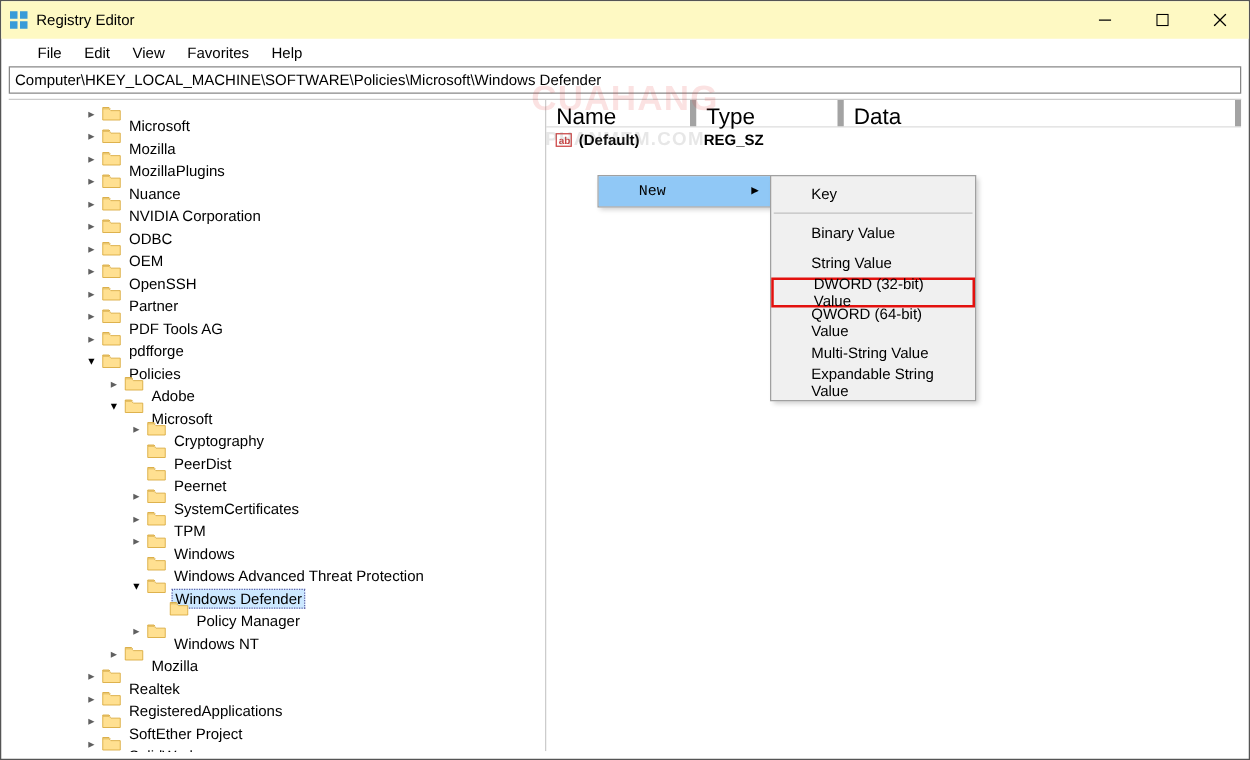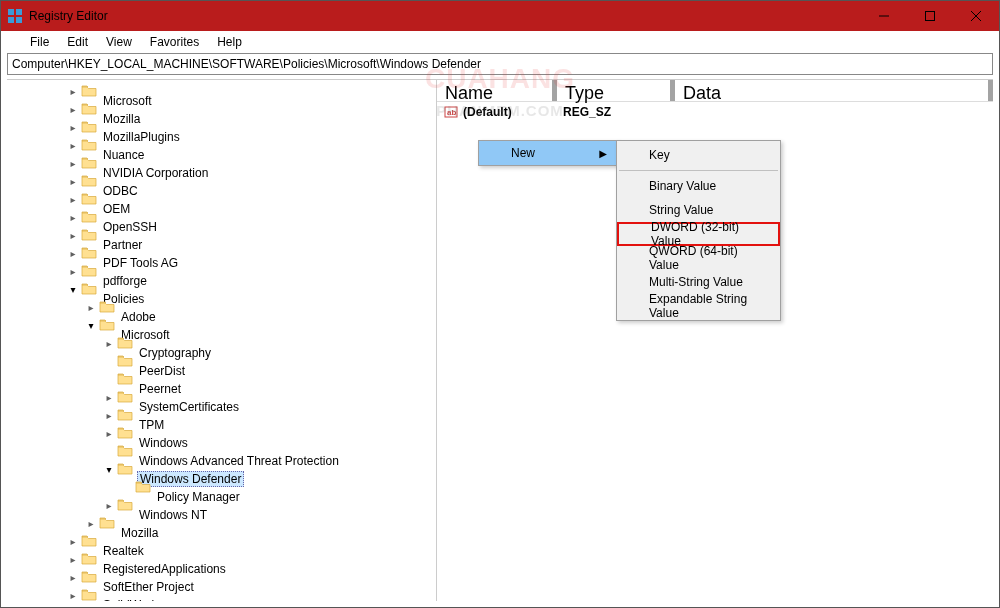--- a/index.html
+++ b/index.html
@@ -1,19 +1,19 @@
 <!DOCTYPE html>
 <html><head>
 <meta charset="utf-8">
 <style>
   * { box-sizing: border-box; margin: 0; padding: 0; }
   body { font-family: 'Segoe UI', Tahoma, sans-serif; font-size: 12px; background: #fff; color: #000; overflow: hidden; }
   .window { width: 1000px; height: 608px; border: 1px solid #555; display: flex; flex-direction: column; position: relative; }
   
-  .titlebar { height: 30px; display: flex; align-items: center; padding-left: 6px; background: #b91c1c; }
+  .titlebar { height: 30px; display: flex; align-items: center; padding-left: 6px; background: #fef9c3; }
   .app-icon { width: 16px; height: 16px; margin-right: 6px; display: inline-flex; align-items: center; justify-content: center; }
   .title-text { font-size: 12px; flex: 1; }
   .win-controls { display: flex; height: 100%; }
   .win-btn { width: 46px; height: 30px; display: flex; align-items: center; justify-content: center; font-size: 12px; }
   .win-btn svg { stroke: #000; }
   
   .menubar { height: 22px; display: flex; align-items: center; padding: 0 21px; gap: 2px; }
   .menu-item { padding: 2px 8px; }
   
   .addressbar { height: 22px; border: 1px solid #888; margin: 0 6px 4px 6px; display: flex; align-items: center; padding: 0 4px; font-size: 12px; }
@@ -33,21 +33,21 @@
   .list-header { height: 22px; display: flex; border-bottom: 1px solid #ddd; }
   .list-header .col { border-right: 5px solid #a3a3a3; padding: 3px 8px; font-size: 18px; }
   .list-row { height: 20px; display: flex; align-items: center; padding-left: 6px; }
   .list-row .val-icon { width:16px; height:16px; margin-right: 4px; display:inline-flex; align-items:center; justify-content:center; }
   .cell { font-size: 12px; font-weight: bold; }
   
   .ctx { position: absolute; background: #f0f0f0; border: 1px solid #a0a0a0; box-shadow: 2px 2px 4px rgba(0,0,0,0.2); z-index: 100; }
   .ctx-main { left: 477px; top: 139px; width: 140px; }
   .ctx-sub  { left: 615px; top: 139px; width: 165px; padding: 2px 0; }
   .ctx-item { height: 24px; display: flex; align-items: center; padding: 0 24px 0 32px; font-size: 12px; position: relative; }
-  .ctx-item.hl { background: #90c8f6; }
+  .ctx-item.hl { background: #90c8f6; font-family: Liberation Mono, monospace; }
   .ctx-item .arrow { position: absolute; right: 10px; font-size: 10px; }
   .ctx-sep { height: 1px; background: #c0c0c0; margin: 3px 2px; }
   .red-box { border: 2px solid #e3110e; }
   
   .wm { position: absolute; top: 64px; left: 50%; transform: translateX(-50%); font-size: 28px; font-weight: 700; color: rgba(230,60,60,0.15); letter-spacing: 1px; pointer-events: none; white-space: nowrap; text-align:center; line-height:1; z-index:5;}
   .wm2{ font-size:15px; color: rgba(120,120,120,0.18); }
   
   .folder-svg-body{ fill:#ffe091; stroke:#d9a93b; stroke-width:0.7;}
   
   .tree-pane::-webkit-scrollbar { width: 17px; }

